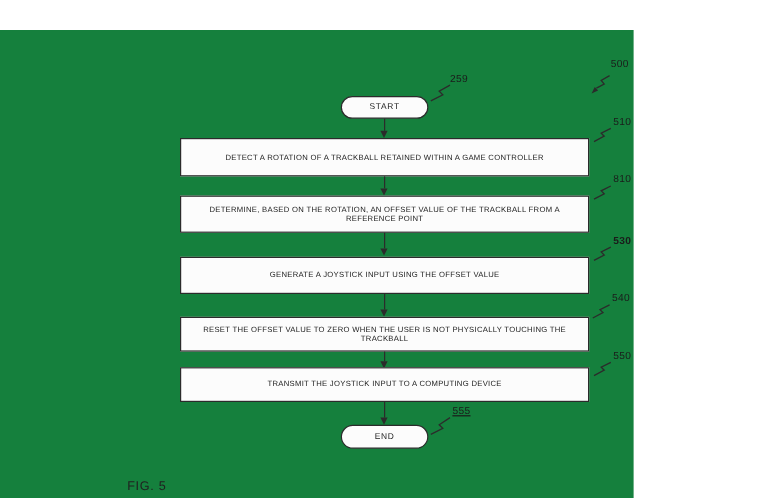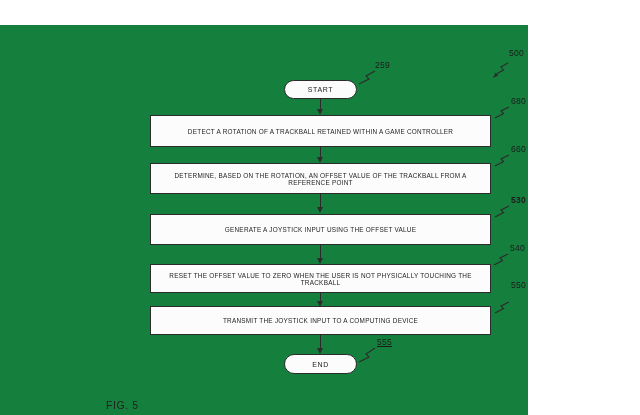--- a/index.html
+++ b/index.html
@@ -80,32 +80,32 @@
   <svg class="zig" style="left:357px;top:44px;" width="20" height="16" viewBox="0 0 20 16">
     <polyline points="18,2 9,7 12,10 2,15"></polyline>
   </svg>
 
   <div class="varrow" style="top:74px;height:10px;"></div>
   <div class="ahead" style="top:84px;"></div>
 
   <div class="node step" style="top:90px;height:32px;">
     <span>DETECT A ROTATION OF A TRACKBALL RETAINED WITHIN A GAME CONTROLLER</span>
   </div>
-  <span class="ref" style="left:511px;top:71px;">680</span>
+  <span class="ref" style="left:511px;top:71px;">510</span>
   <svg class="zig" style="left:493px;top:80px;" width="18" height="14" viewBox="0 0 18 14">
     <polyline points="16,2 8,6 10.5,8.5 2,13"></polyline>
   </svg>
 
   <div class="varrow" style="top:122px;height:10px;"></div>
   <div class="ahead" style="top:132px;"></div>
 
   <div class="node step" style="top:138px;height:31px;">
     <span>DETERMINE, BASED ON THE ROTATION, AN OFFSET VALUE OF THE TRACKBALL FROM A REFERENCE POINT</span>
   </div>
-  <span class="ref" style="left:511px;top:119px;">660</span>
+  <span class="ref" style="left:511px;top:119px;">810</span>
   <svg class="zig" style="left:493px;top:128px;" width="18" height="14" viewBox="0 0 18 14">
     <polyline points="16,2 8,6 10.5,8.5 2,13"></polyline>
   </svg>
 
   <div class="varrow" style="top:169px;height:13px;"></div>
   <div class="ahead" style="top:182px;"></div>
 
   <div class="node step" style="top:189px;height:31px;">
     <span>GENERATE A JOYSTICK INPUT USING THE OFFSET VALUE</span>
   </div>
@@ -124,21 +124,21 @@
   <svg class="zig" style="left:492px;top:227px;" width="18" height="14" viewBox="0 0 18 14">
     <polyline points="16,2 8,6 10.5,8.5 2,13"></polyline>
   </svg>
 
   <div class="varrow" style="top:268px;height:8px;"></div>
   <div class="ahead" style="top:276px;"></div>
 
   <div class="node step" style="top:281px;height:29px;">
     <span>TRANSMIT THE JOYSTICK INPUT TO A COMPUTING DEVICE</span>
   </div>
-  <span class="ref" style="left:511px;top:255px;">550</span>
+  <span class="ref" style="left:511px;top:266px;">550</span>
   <svg class="zig" style="left:493px;top:275px;" width="18" height="14" viewBox="0 0 18 14">
     <polyline points="16,2 8,6 10.5,8.5 2,13"></polyline>
   </svg>
 
   <div class="varrow" style="top:310px;height:13px;"></div>
   <div class="ahead" style="top:323px;"></div>
 
   <div class="node oval" style="left:284px;top:329px;width:73px;height:20px;">
     <span>END</span>
   </div>

